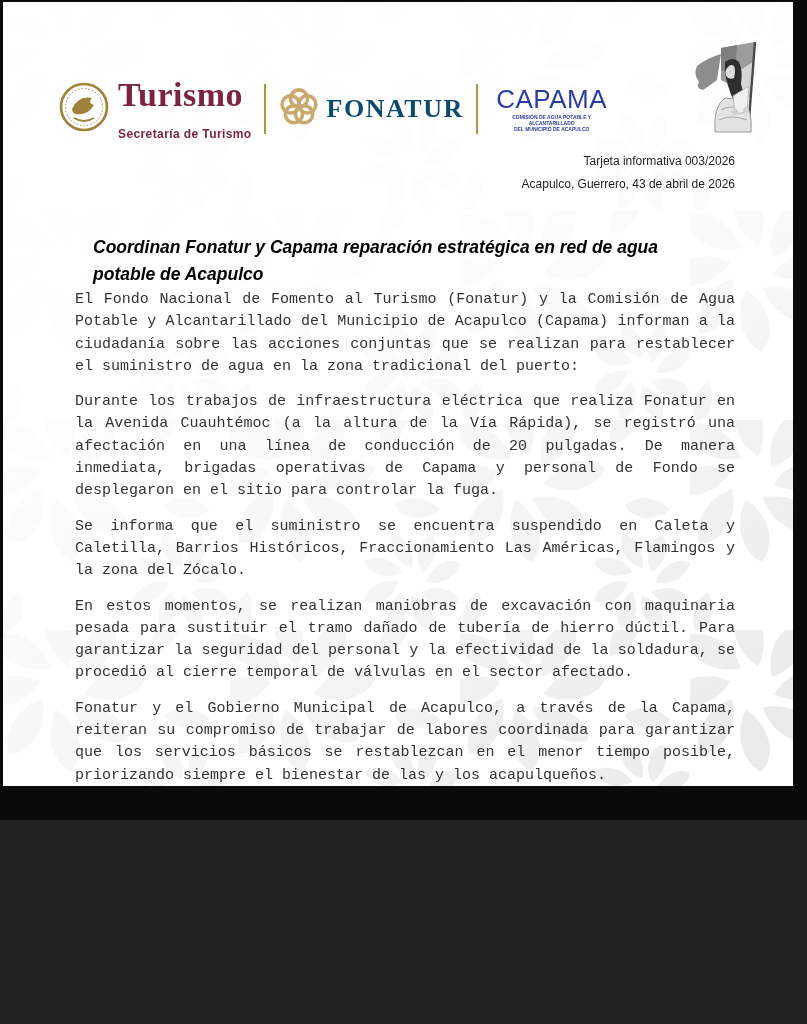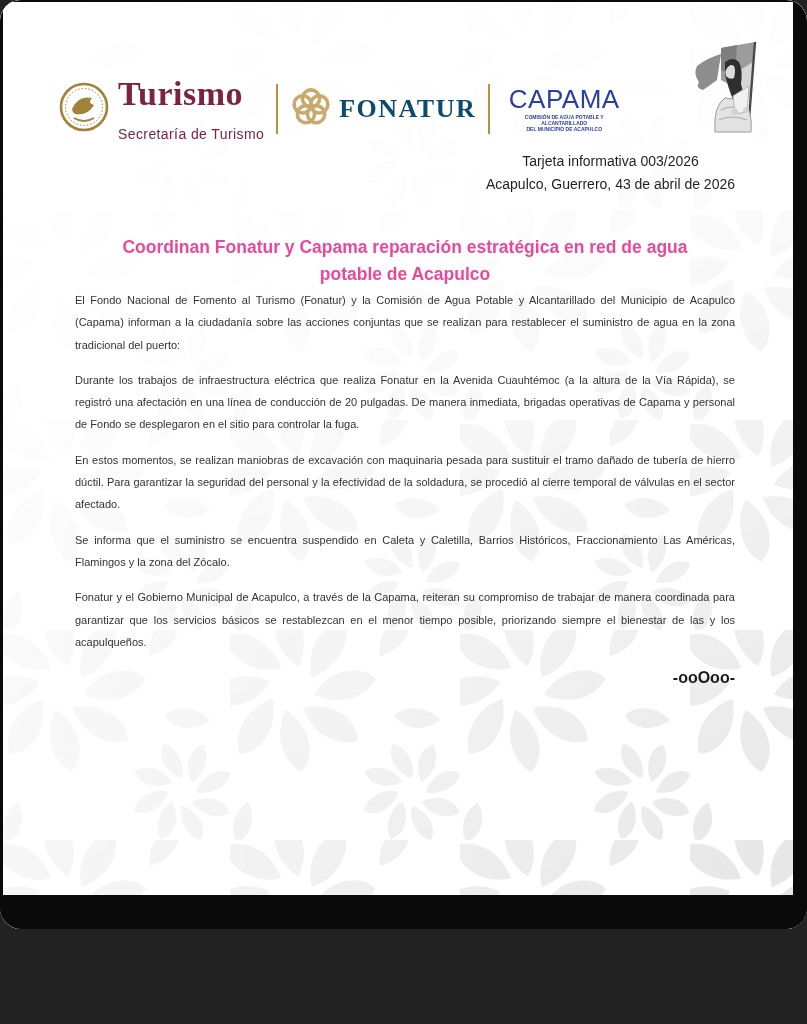--- a/index.html
+++ b/index.html
@@ -1,54 +1,56 @@
 <!DOCTYPE html>
 <html><head>
 <meta charset="utf-8">
 <style>
   html,body{margin:0;padding:0;background:#222;}
   .page{
-    position:relative;width:807px;height:929px;margin:0 auto;
+    position:relative;width:807px;height:820px;margin:0 auto;
     background:#ffffff;overflow:hidden;
-    font-family:"Liberation Sans", sans-serif;color:#333;border-radius:21px;
+    font-family:"Liberation Sans", sans-serif;color:#333;
   }
   .bg-svg{position:absolute;left:0;top:0;z-index:0;}
   .edge{position:absolute;background:#0a0a0a;z-index:30;}
   .edge-left{left:0;top:0;width:3px;height:1024px;}
   .edge-top{left:0;top:0;width:807px;height:2px;}
   .edge-right{right:0;top:0;width:14px;height:1024px;}
   .edge-bottom{left:0;bottom:0;width:807px;height:34px;}
 
   
   .logo-band{position:absolute;left:58px;top:78px;height:62px;display:flex;align-items:center;z-index:5;}
   .turismo{display:flex;align-items:center;}
   .turismo-text{margin-left:8px;}
   .turismo-name{font-family:"Liberation Serif", serif;font-weight:bold;font-size:34px;line-height:34px;color:#7c2340;letter-spacing:.5px;}
-  .turismo-sub{font-size:14px;font-weight:normal;color:#7c2340;margin-top:15px;letter-spacing:.4px;}
+  .turismo-sub{font-size:12px;font-weight:bold;color:#7c2340;margin-top:15px;letter-spacing:.4px;}
   .gold-divider{width:2px;height:50px;background:#b5933f;margin:0 12px;}
   .fonatur{display:flex;align-items:center;}
   .fonatur-name{font-family:"Liberation Serif", serif;font-weight:bold;font-size:26px;color:#0c4a6e;letter-spacing:1.5px;margin-left:7px;}
   .capama{display:flex;flex-direction:column;align-items:center;margin-left:2px;}
   .capama-name{font-weight:normal;font-size:26px;line-height:26px;color:#2b3da0;letter-spacing:.5px;}
   .capama-sub{font-size:5px;font-weight:bold;color:#2b3da0;text-align:center;line-height:6px;margin-top:2px;max-width:120px;}
 
   .flag-art{position:absolute;right:32px;top:40px;z-index:4;}
 
-  .meta{position:absolute;right:72px;top:150px;text-align:center;font-size:14px;line-height:23px;color:#1f1f1f;z-index:5;}
+  .meta{position:absolute;right:72px;top:150px;text-align:right;font-size:12px;line-height:23px;color:#1f1f1f;z-index:5;}
 
   .doc-title{
     position:absolute;left:75px;right:72px;top:222px;z-index:5;
-    text-align:center;font-size:17.5px;line-height:27px;font-weight:bold;color:#ec4899;
+    font-size:17.5px;line-height:27px;font-weight:bold;color:#000000;
     padding:0 18px;
+    font-style:italic;
   }
 
   .body-text{position:absolute;left:75px;right:72px;top:289px;z-index:5;}
   .body-text p{
-    margin:0 0 13px 0;font-size:11px;line-height:22.3px;color:#333;
+    margin:0 0 13px 0;font-size:15px;line-height:22.3px;color:#333;
     text-align:justify;
+    font-family:Liberation Mono, monospace;
   }
   .closing{font-weight:bold;text-align:right;font-size:16px;color:#1b1b1b;margin-top:16px;}
 
   .footer{position:absolute;left:76px;top:896px;z-index:5;display:flex;align-items:flex-start;}
   .maza-block{margin-left:6px;width:112px;line-height:1;margin-top:32px;}
   .maza-year{font-family:"Liberation Serif", serif;font-weight:bold;font-size:31px;color:#a08339;letter-spacing:1px;}
   .maza-caption{font-family:"Liberation Serif", serif;font-weight:bold;font-size:10px;color:#a08339;margin-top:2px;}
   .maza-name1{font-weight:bold;font-size:13px;color:#6d28d9;margin-top:2px;letter-spacing:.3px;}
   .maza-name2{font-family:"Liberation Serif", serif;font-weight:bold;font-size:34px;color:#8a1f3f;margin-top:1px;}
   .footer-bar{position:absolute;left:244px;top:951px;width:498px;height:7px;background:#9e2043;z-index:5;}
@@ -174,23 +176,23 @@
   <div class="meta">
     <div>Tarjeta informativa 003/2026</div>
     <div>Acapulco, Guerrero, 43 de abril de 2026</div>
   </div>
 
   <h1 class="doc-title">Coordinan Fonatur y Capama reparación estratégica en red de agua potable de Acapulco</h1>
 
   <main class="body-text">
     <p>El Fondo Nacional de Fomento al Turismo (Fonatur) y la Comisión de Agua Potable y Alcantarillado del Municipio de Acapulco (Capama) informan a la ciudadanía sobre las acciones conjuntas que se realizan para restablecer el suministro de agua en la zona tradicional del puerto:</p>
     <p>Durante los trabajos de infraestructura eléctrica que realiza Fonatur en la Avenida Cuauhtémoc (a la altura de la Vía Rápida), se registró una afectación en una línea de conducción de 20 pulgadas. De manera inmediata, brigadas operativas de Capama y personal de Fondo se desplegaron en el sitio para controlar la fuga.</p>
+    <p>Se informa que el suministro se encuentra suspendido en Caleta y Caletilla, Barrios Históricos, Fraccionamiento Las Américas, Flamingos y la zona del Zócalo.</p>
     <p>En estos momentos, se realizan maniobras de excavación con maquinaria pesada para sustituir el tramo dañado de tubería de hierro dúctil. Para garantizar la seguridad del personal y la efectividad de la soldadura, se procedió al cierre temporal de válvulas en el sector afectado.</p>
-    <p>Se informa que el suministro se encuentra suspendido en Caleta y Caletilla, Barrios Históricos, Fraccionamiento Las Américas, Flamingos y la zona del Zócalo.</p>
-    <p>Fonatur y el Gobierno Municipal de Acapulco, a través de la Capama, reiteran su compromiso de trabajar de manera coordinada para garantizar que los servicios básicos se restablezcan en el menor tiempo posible, priorizando siempre el bienestar de las y los acapulqueños.</p>
+    <p>Fonatur y el Gobierno Municipal de Acapulco, a través de la Capama, reiteran su compromiso de trabajar de labores coordinada para garantizar que los servicios básicos se restablezcan en el menor tiempo posible, priorizando siempre el bienestar de las y los acapulqueños.</p>
     <div class="closing">-ooOoo-</div>
   </main>
 
   <footer class="footer">
     <span>
       <svg width="68" height="94" viewBox="0 0 68 94">
 
         <path d="M12 48 Q8 12 34 9 Q60 12 56 48 Q56 28 46 23 Q40 19 34 20 Q22 21 19 32 Q14 38 12 48 Z" fill="#262626"></path>
         <ellipse cx="15" cy="40" rx="5.5" ry="11" fill="#262626"></ellipse>
         <ellipse cx="53" cy="40" rx="5.5" ry="11" fill="#262626"></ellipse>

